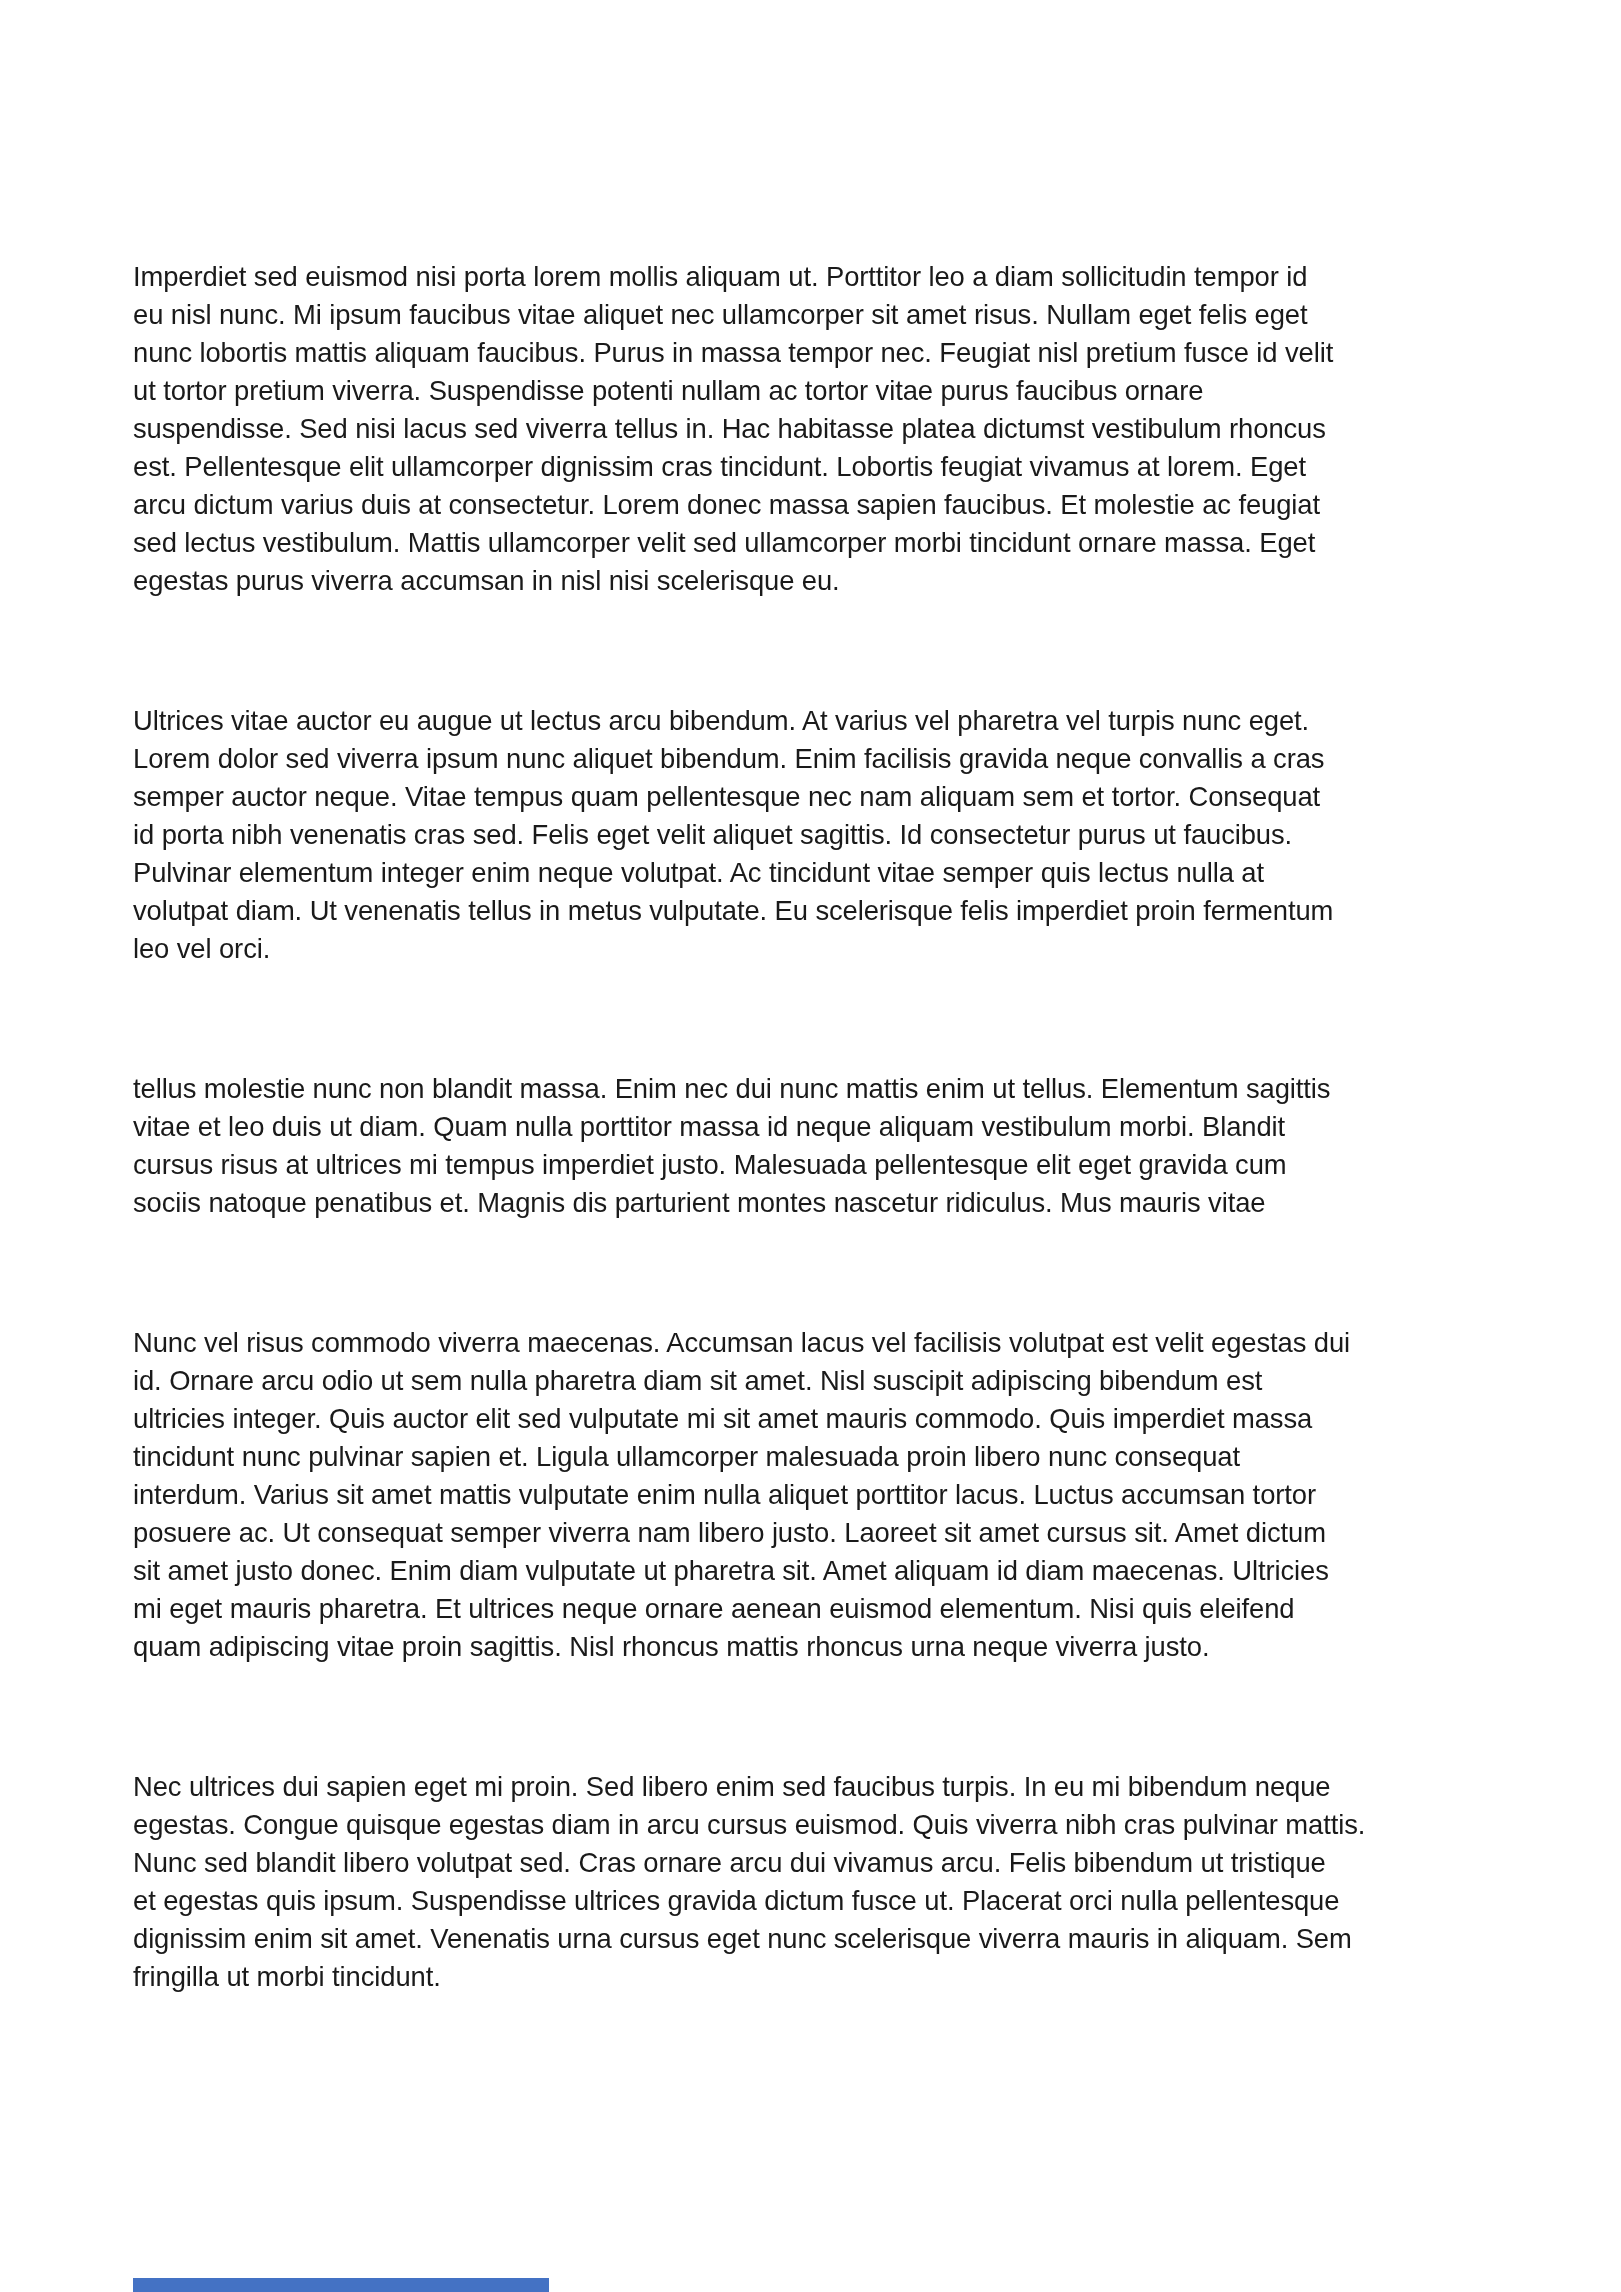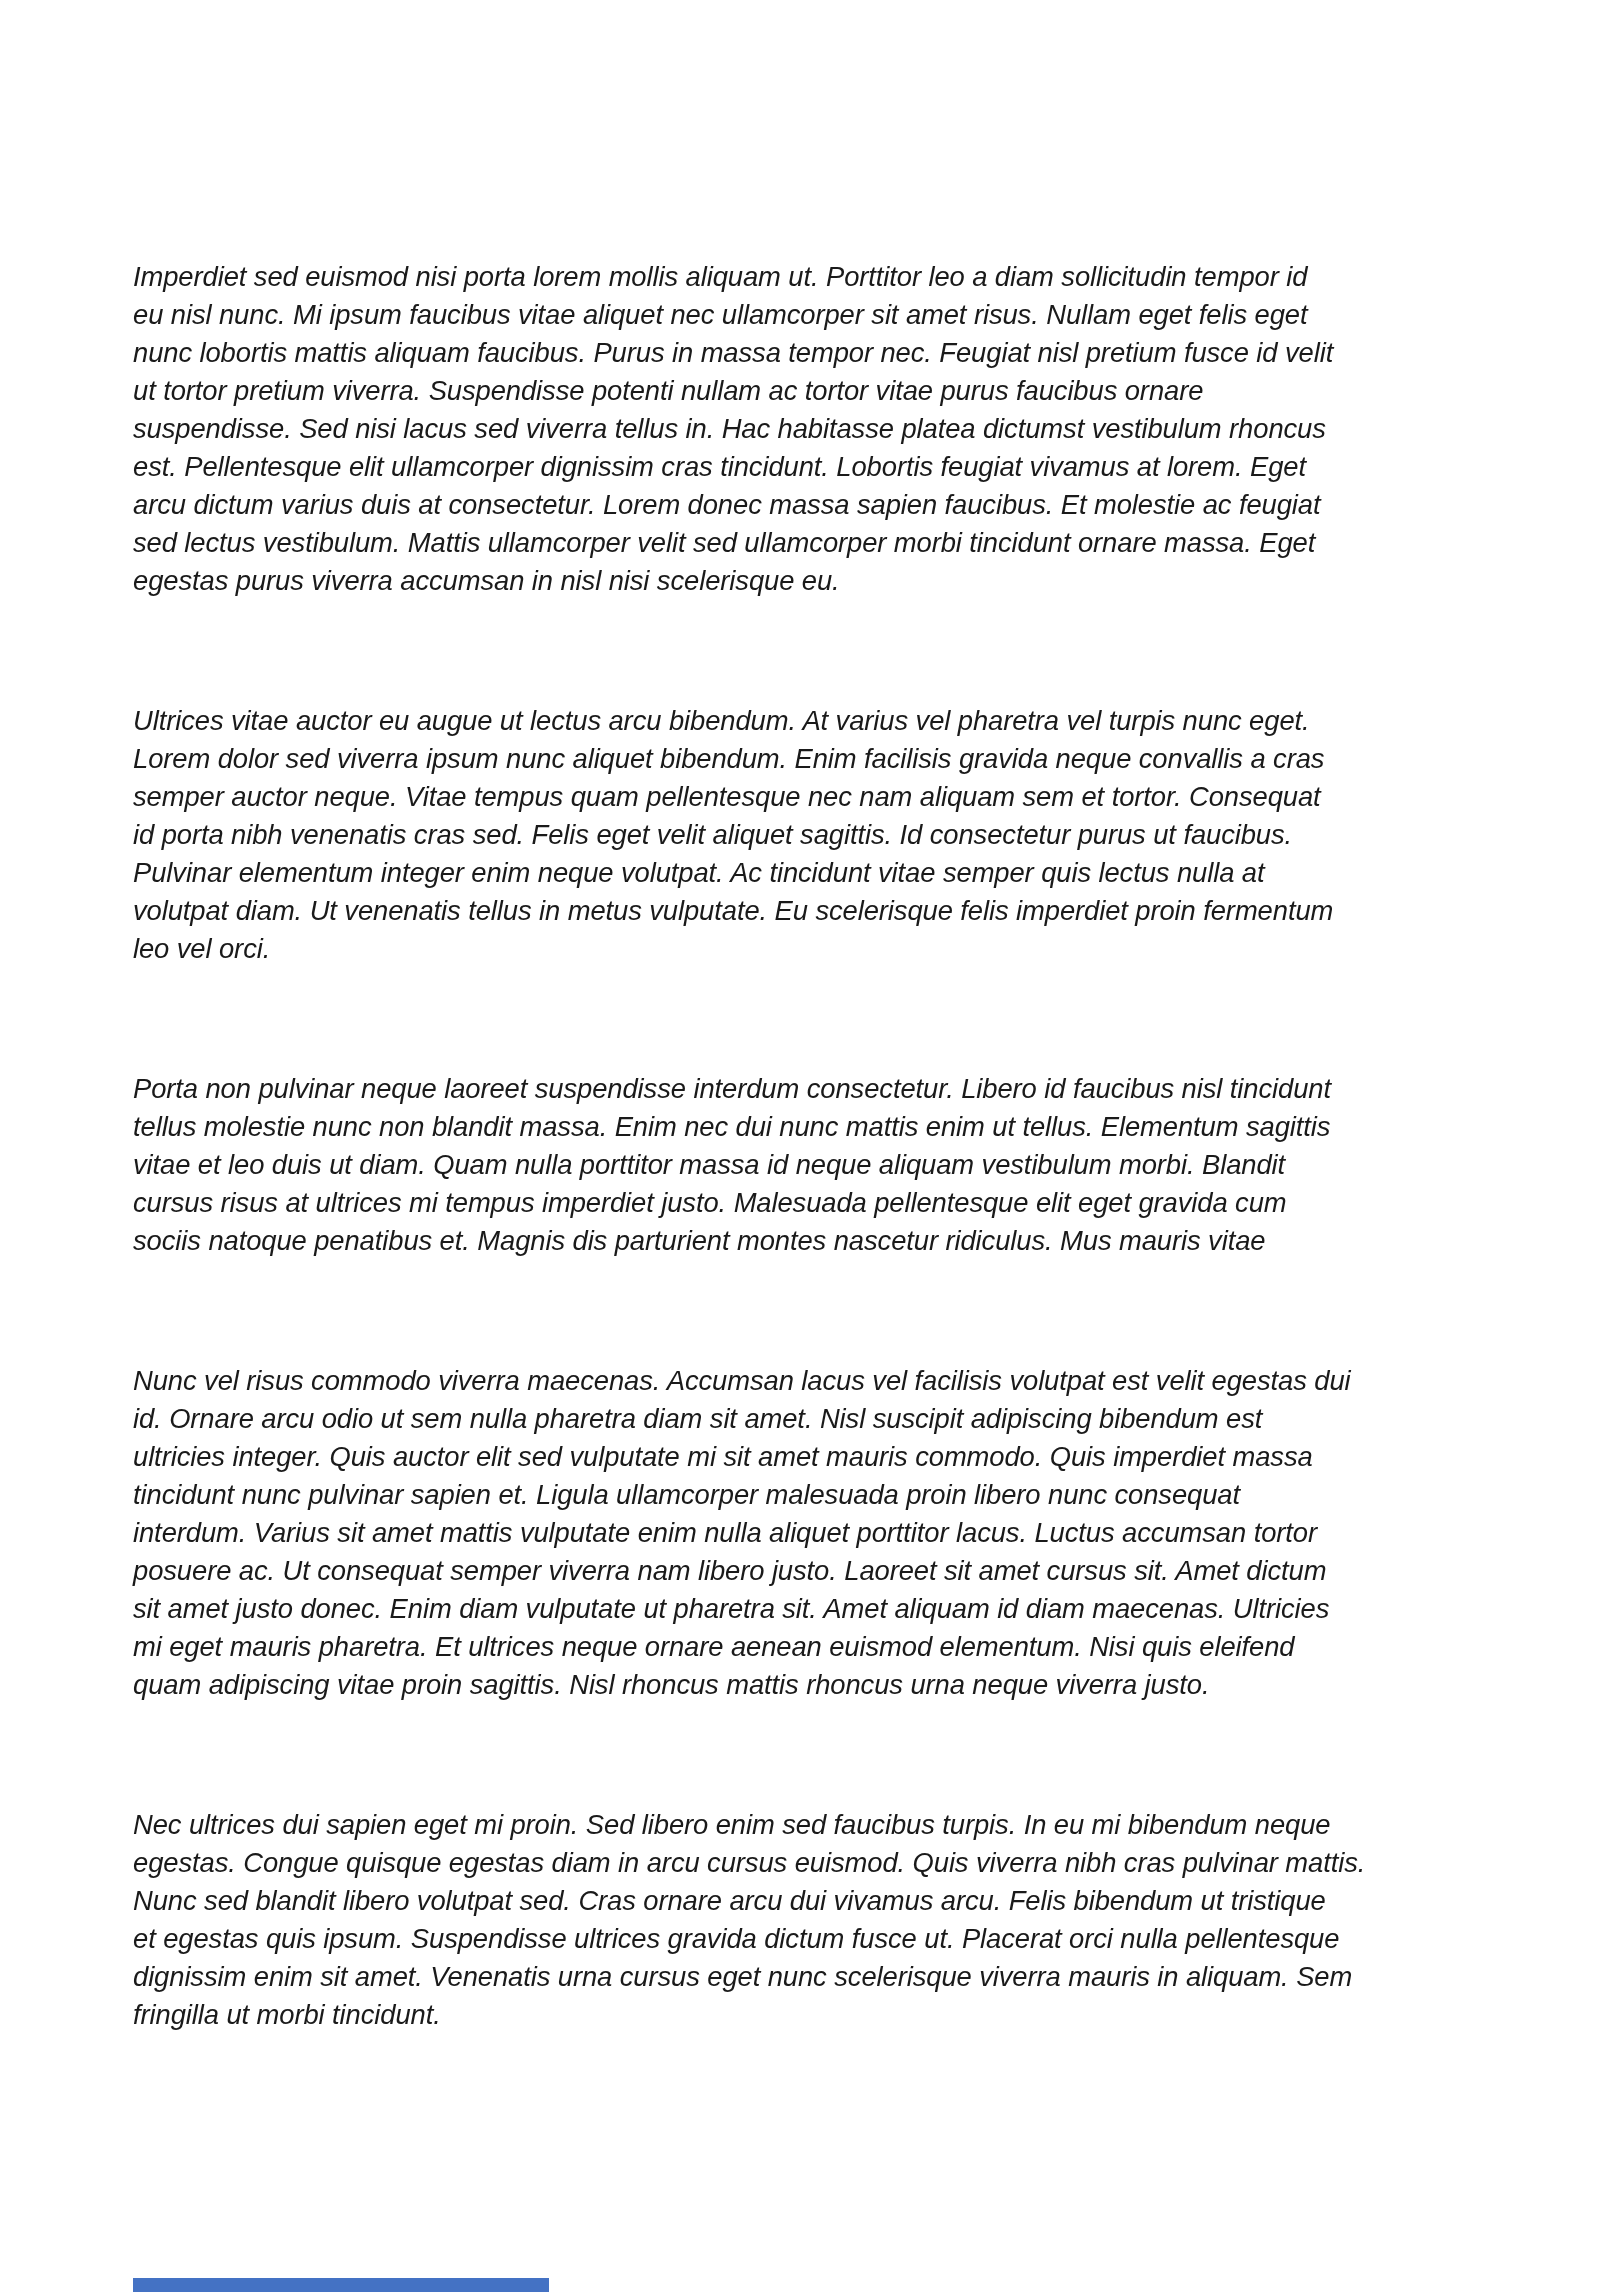--- a/index.html
+++ b/index.html
@@ -26,21 +26,20 @@
     position: absolute;
     left: 133px;
     top: 258px;
     width: 1364px;
     color: #1a1a1a;
     font-size: 27.4px;
     letter-spacing: -0.1px;
   }
   .paragraph {
     margin: 0 0 102px 0;
-    font-style: italic;
   }
   .line {
     line-height: 38px;
     white-space: nowrap;
   }
   .accent-bar {
     position: absolute;
     left: 133px;
     bottom: 0;
     width: 416px;
@@ -67,21 +66,20 @@
     <div class="paragraph">
         <div class="line">Ultrices vitae auctor eu augue ut lectus arcu bibendum. At varius vel pharetra vel turpis nunc eget.</div>
         <div class="line">Lorem dolor sed viverra ipsum nunc aliquet bibendum. Enim facilisis gravida neque convallis a cras</div>
         <div class="line">semper auctor neque. Vitae tempus quam pellentesque nec nam aliquam sem et tortor. Consequat</div>
         <div class="line">id porta nibh venenatis cras sed. Felis eget velit aliquet sagittis. Id consectetur purus ut faucibus.</div>
         <div class="line">Pulvinar elementum integer enim neque volutpat. Ac tincidunt vitae semper quis lectus nulla at</div>
         <div class="line">volutpat diam. Ut venenatis tellus in metus vulputate. Eu scelerisque felis imperdiet proin fermentum</div>
         <div class="line">leo vel orci.</div>
       </div>
     <div class="paragraph">
-        <div class="line">Porta non pulvinar neque laoreet suspendisse interdum consectetur. Libero id faucibus nisl tincidunt</div>
         <div class="line">tellus molestie nunc non blandit massa. Enim nec dui nunc mattis enim ut tellus. Elementum sagittis</div>
         <div class="line">vitae et leo duis ut diam. Quam nulla porttitor massa id neque aliquam vestibulum morbi. Blandit</div>
         <div class="line">cursus risus at ultrices mi tempus imperdiet justo. Malesuada pellentesque elit eget gravida cum</div>
         <div class="line">sociis natoque penatibus et. Magnis dis parturient montes nascetur ridiculus. Mus mauris vitae</div>
       </div>
     <div class="paragraph">
         <div class="line">Nunc vel risus commodo viverra maecenas. Accumsan lacus vel facilisis volutpat est velit egestas dui</div>
         <div class="line">id. Ornare arcu odio ut sem nulla pharetra diam sit amet. Nisl suscipit adipiscing bibendum est</div>
         <div class="line">ultricies integer. Quis auctor elit sed vulputate mi sit amet mauris commodo. Quis imperdiet massa</div>
         <div class="line">tincidunt nunc pulvinar sapien et. Ligula ullamcorper malesuada proin libero nunc consequat</div>

